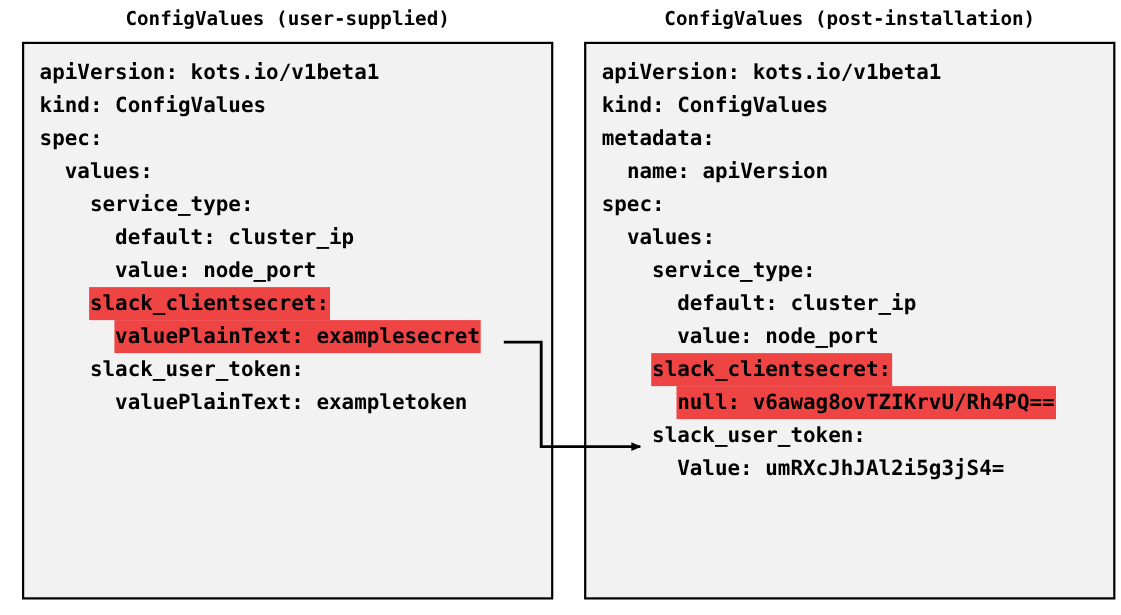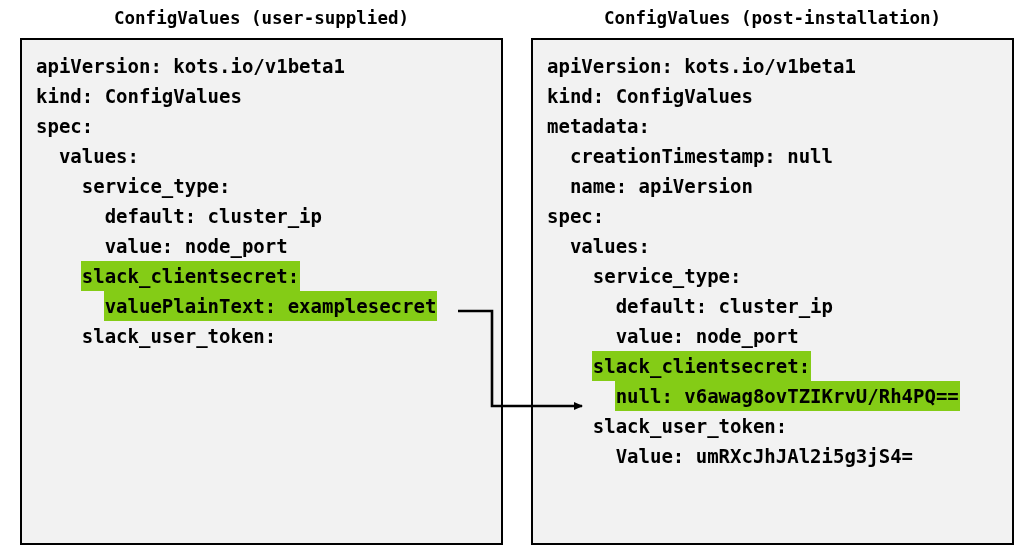--- a/index.html
+++ b/index.html
@@ -68,21 +68,21 @@
     font-size: 19px;
     font-weight: bold;
     color: #000000;
   }
   .code-line .seg {
     display: inline-block;
     white-space: pre;
     padding: 0 1px;
   }
   .code-line .seg.hl {
-    background: #84cc16;
+    background: #ef4444;
   }
   .indent { display: inline-block; white-space: pre; }
 
   
   #panel-left .code-block  { padding-left: 13px; padding-top: 11px; }
   #panel-right .code-block { padding-left: 13px; padding-top: 11px; }
 
   
   .connector {
     position: absolute;
@@ -107,29 +107,29 @@
         <div class="code-line"><span class="seg">apiVersion: kots.io/v1beta1</span></div>
         <div class="code-line"><span class="seg">kind: ConfigValues</span></div>
         <div class="code-line"><span class="seg">spec:</span></div>
         <div class="code-line"><span class="indent">  </span><span class="seg">values:</span></div>
         <div class="code-line"><span class="indent">    </span><span class="seg">service_type:</span></div>
         <div class="code-line"><span class="indent">      </span><span class="seg">default: cluster_ip</span></div>
         <div class="code-line"><span class="indent">      </span><span class="seg">value: node_port</span></div>
         <div class="code-line"><span class="indent">    </span><span class="seg hl">slack_clientsecret:</span></div>
         <div class="code-line"><span class="indent">      </span><span class="seg hl">valuePlainText: examplesecret</span></div>
         <div class="code-line"><span class="indent">    </span><span class="seg">slack_user_token:</span></div>
+        <div class="code-line"><span class="indent">      </span><span class="seg">valuePlainText: exampletoken</span></div>
       </div>
   </div>
 
   <div class="panel" id="panel-right">
     <div class="code-block" id="code-right">
         <div class="code-line"><span class="seg">apiVersion: kots.io/v1beta1</span></div>
         <div class="code-line"><span class="seg">kind: ConfigValues</span></div>
         <div class="code-line"><span class="seg">metadata:</span></div>
-        <div class="code-line"><span class="indent">  </span><span class="seg">creationTimestamp: null</span></div>
         <div class="code-line"><span class="indent">  </span><span class="seg">name: apiVersion</span></div>
         <div class="code-line"><span class="seg">spec:</span></div>
         <div class="code-line"><span class="indent">  </span><span class="seg">values:</span></div>
         <div class="code-line"><span class="indent">    </span><span class="seg">service_type:</span></div>
         <div class="code-line"><span class="indent">      </span><span class="seg">default: cluster_ip</span></div>
         <div class="code-line"><span class="indent">      </span><span class="seg">value: node_port</span></div>
         <div class="code-line"><span class="indent">    </span><span class="seg hl">slack_clientsecret:</span></div>
         <div class="code-line"><span class="indent">      </span><span class="seg hl">null: v6awag8ovTZIKrvU/Rh4PQ==</span></div>
         <div class="code-line"><span class="indent">    </span><span class="seg">slack_user_token:</span></div>
         <div class="code-line"><span class="indent">      </span><span class="seg">Value: umRXcJhJAl2i5g3jS4=</span></div>

